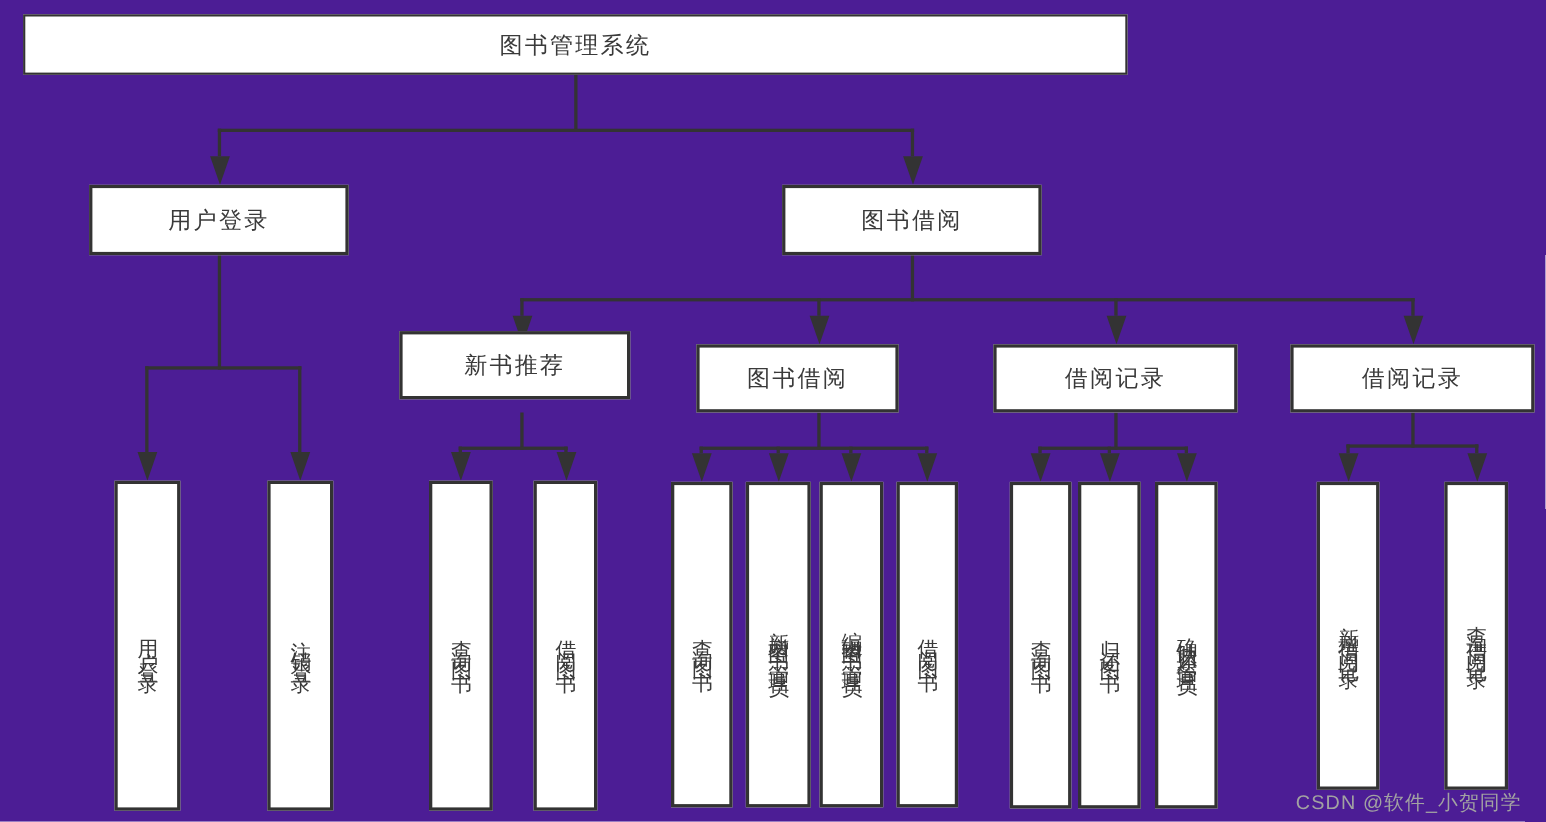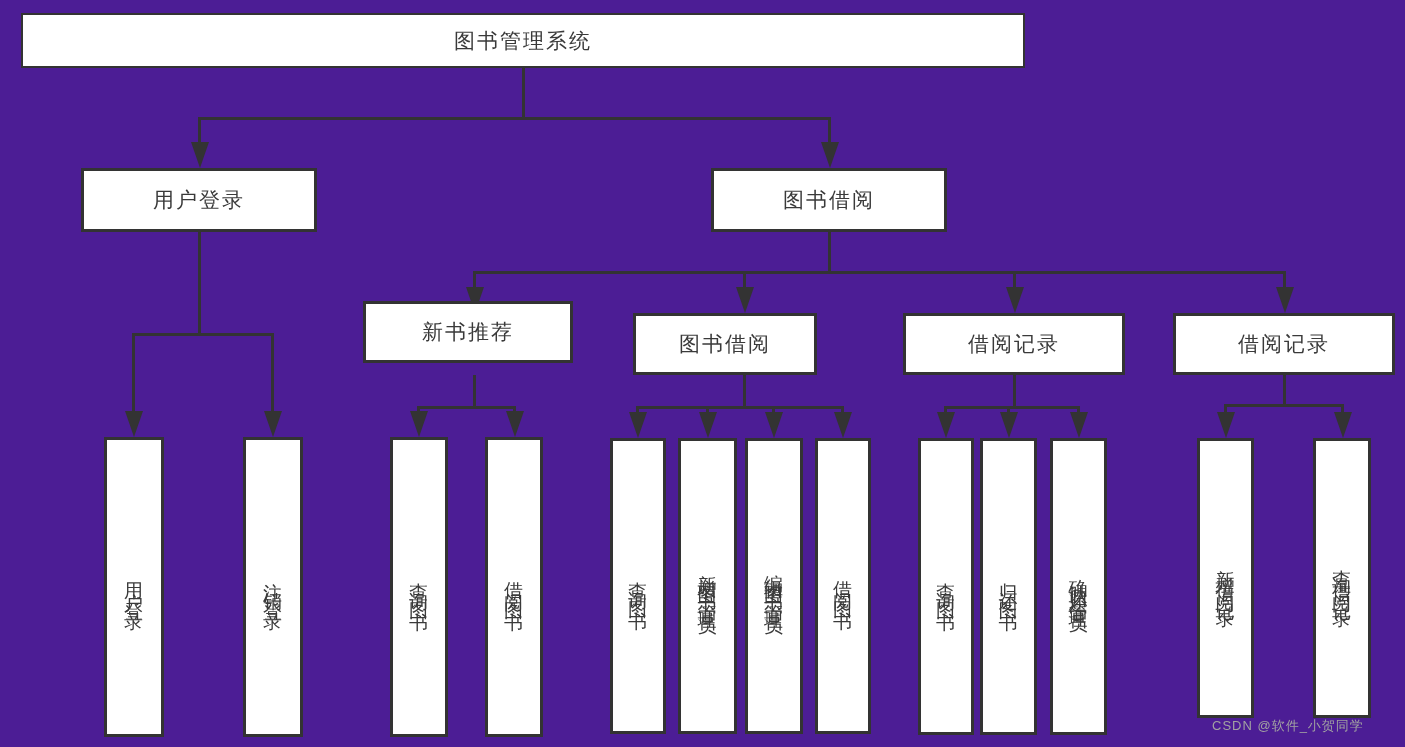--- a/index.html
+++ b/index.html
@@ -58,26 +58,25 @@
     top: 100%;
     left: 50%;
     transform: translateX(-50%);
     width: 0; height: 0;
     border-left: 9px solid transparent;
     border-right: 9px solid transparent;
     border-top: 26px solid #333333;
   }
   .watermark {
     position: absolute;
-    font-size: 13px;
+    font-size: 18px;
     color: #a2a2a2;
     letter-spacing: 1px;
     white-space: nowrap;
     z-index: 4;
-    margin-left: 34px;
   }
 </style>
 </head>
 <body>
 
 <div id="stage">
 
   <div class="node root" style="left:21px; top:13px; width:1004px; height:55px;">图书管理系统</div>
 
   <div class="line" style="left:522px; top:68px; width:3px; height:50px;"></div>

